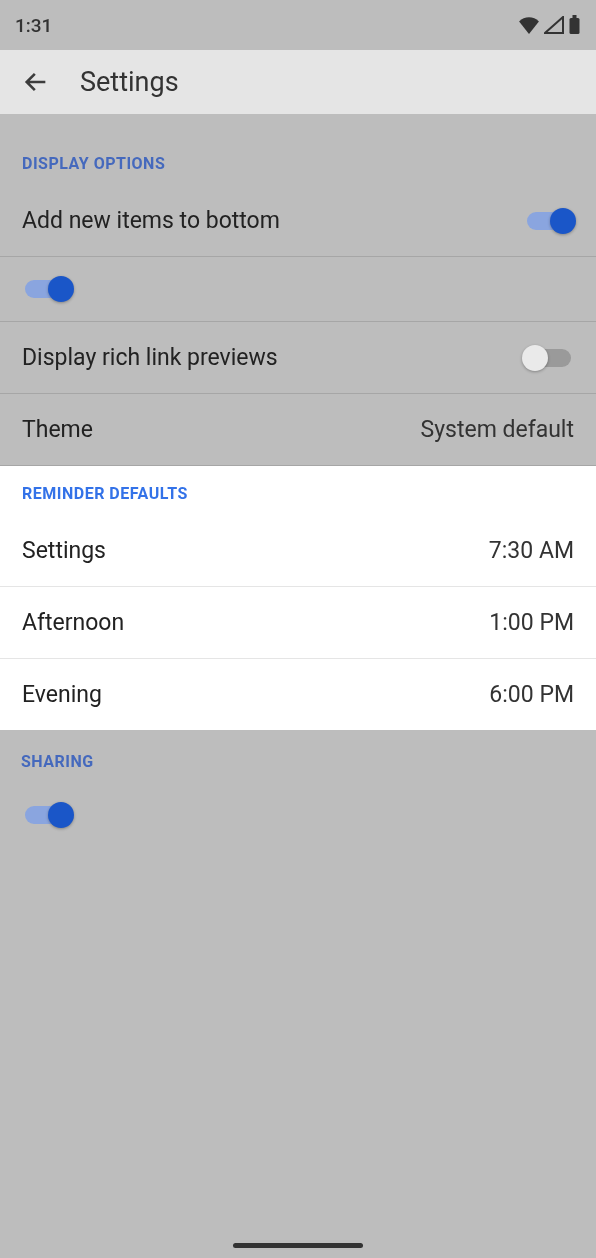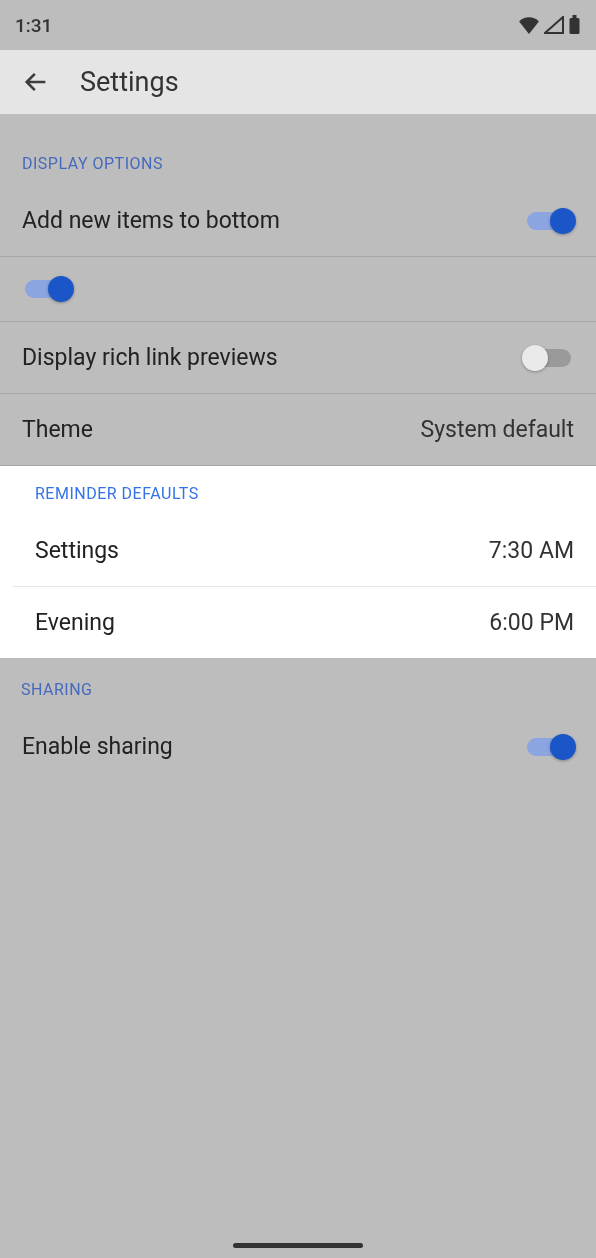--- a/index.html
+++ b/index.html
@@ -50,21 +50,21 @@
       color: #3c3c3c;
       cursor: pointer;
     }
     .app-title {
       font-size: 27px;
       color: #333;
       font-weight: 400;
     }
     .section-header {
       font-size: 16px;
-      font-weight: 400;
+      font-weight: 700;
       letter-spacing: 0.5px;
       padding: 18px 22px 12px 22px;
       text-transform: uppercase;
     }
     .section-header.dim {
       color: #4569bd;
       background: #bdbdbd;
       padding-top: 40px;
     }
     .section-header.bright {
@@ -125,21 +125,20 @@
     }
     .toggle.off .toggle-track {
       background: #9a9a9a;
     }
     .toggle.off .toggle-thumb {
       background: #eaeaea;
       left: -2px;
     }
     .section-bright {
       background: #ffffff;
-      padding-left: 13px;
     }
     .nav-bar {
       position: absolute;
       bottom: 10px;
       left: 50%;
       transform: translateX(-50%);
       width: 130px;
       height: 5px;
       background: #333;
       border-radius: 4px;
@@ -213,30 +212,33 @@
 </div>
 
 <div class="section-bright">
   <div class="section-header bright">REMINDER DEFAULTS</div>
 
   <div class="row bright">
     <span class="row-label">Settings</span>
     <span class="row-value">7:30 AM</span>
   </div>
 
+  <div class="row bright">
+    <span class="row-label">Afternoon</span>
+    <span class="row-value">1:00 PM</span>
+  </div>
 
   <div class="row bright last-in-section">
     <span class="row-label">Evening</span>
     <span class="row-value">6:00 PM</span>
   </div>
 </div>
 
 <div class="section-header dim" style="padding-top:22px;padding-left:21px;">SHARING</div>
 
 <div class="row dim last-in-section">
-  <span class="row-label">Enable sharing</span>
   <div class="toggle on">
     <div class="toggle-track"></div>
       <div class="toggle-thumb"></div>
   </div>
 </div>
 
 <div class="nav-bar"></div>
 
 </body></html>

